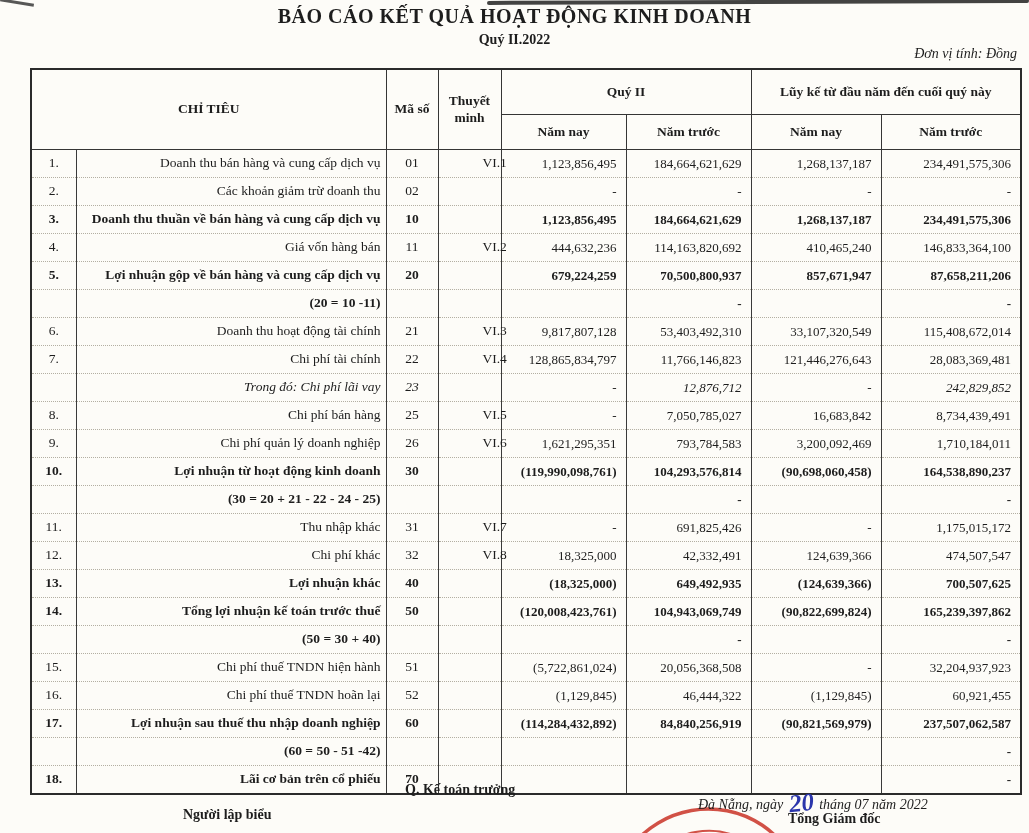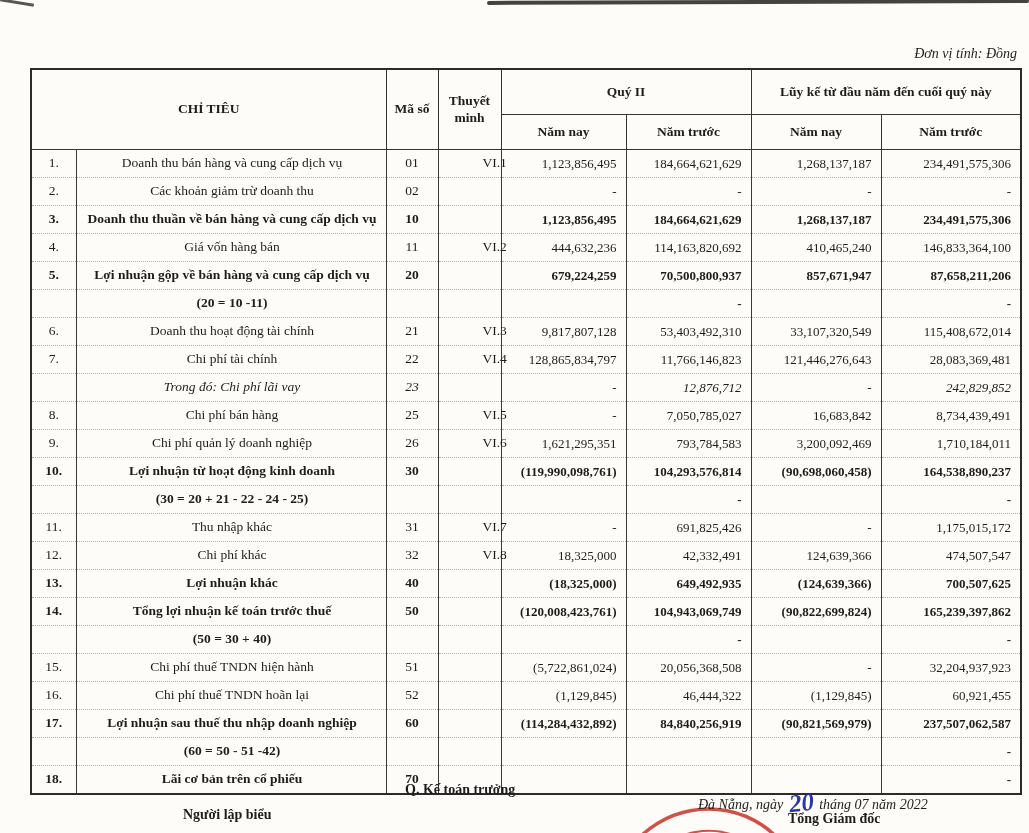--- a/index.html
+++ b/index.html
@@ -26,21 +26,21 @@
   table{border:2.5px solid #2b2b2b;}
   th{border:1.2px solid #353535; font-weight:bold; text-align:center;
      padding:2px 4px; line-height:1.25;}
   thead tr.h1 th{height:40px;}
   thead tr.h2 th{height:30px;}
   tbody td{border-left:1.2px solid #3a3a3a; border-right:1.2px solid #3a3a3a;
      border-top:1px dotted #b3afa2; padding:2.5px 5px; height:22px;
      line-height:1.22; vertical-align:middle;}
   tbody tr:first-child td{border-top:1.2px solid #353535;}
   td.num{text-align:center;}
-  td.label{text-align:center; padding-left:7px;}
+  td.label{text-align:right; padding-left:7px;}
   td.code{text-align:center;}
   td.note{text-align:center;padding-left:44px;}
   td.val{text-align:right; padding-right:9px; font-size:13px; white-space:nowrap;}
   .b{font-weight:bold;}
   .i{font-style:italic;}
   
   .sig{position:absolute; font-size:14px; font-weight:bold;}
   .sig-preparer{left:183px; top:807px;}
   .sig-accountant{left:405px; top:782px;}
   .sig-director{left:788px; top:811px; z-index:3;}
@@ -52,20 +52,22 @@
   .stamp{position:absolute; left:603px; top:789px; width:210px; height:120px; z-index:2;}
 </style>
 </head>
 <body>
 
 <div class="page">
 
   <div class="artifact-top"></div>
   <div class="artifact-corner"></div>
 
+  <div class="title">BÁO CÁO KẾT QUẢ HOẠT ĐỘNG KINH DOANH</div>
+  <div class="subtitle">Quý II.2022</div>
   <div class="unit-note i">Đơn vị tính: Đồng</div>
 
   <div class="tbl-wrap">
     <table>
       <colgroup>
         <col style="width:45px">
           <col style="width:310px">
           <col style="width:52px">
           <col style="width:63px">
         <col style="width:125px">

